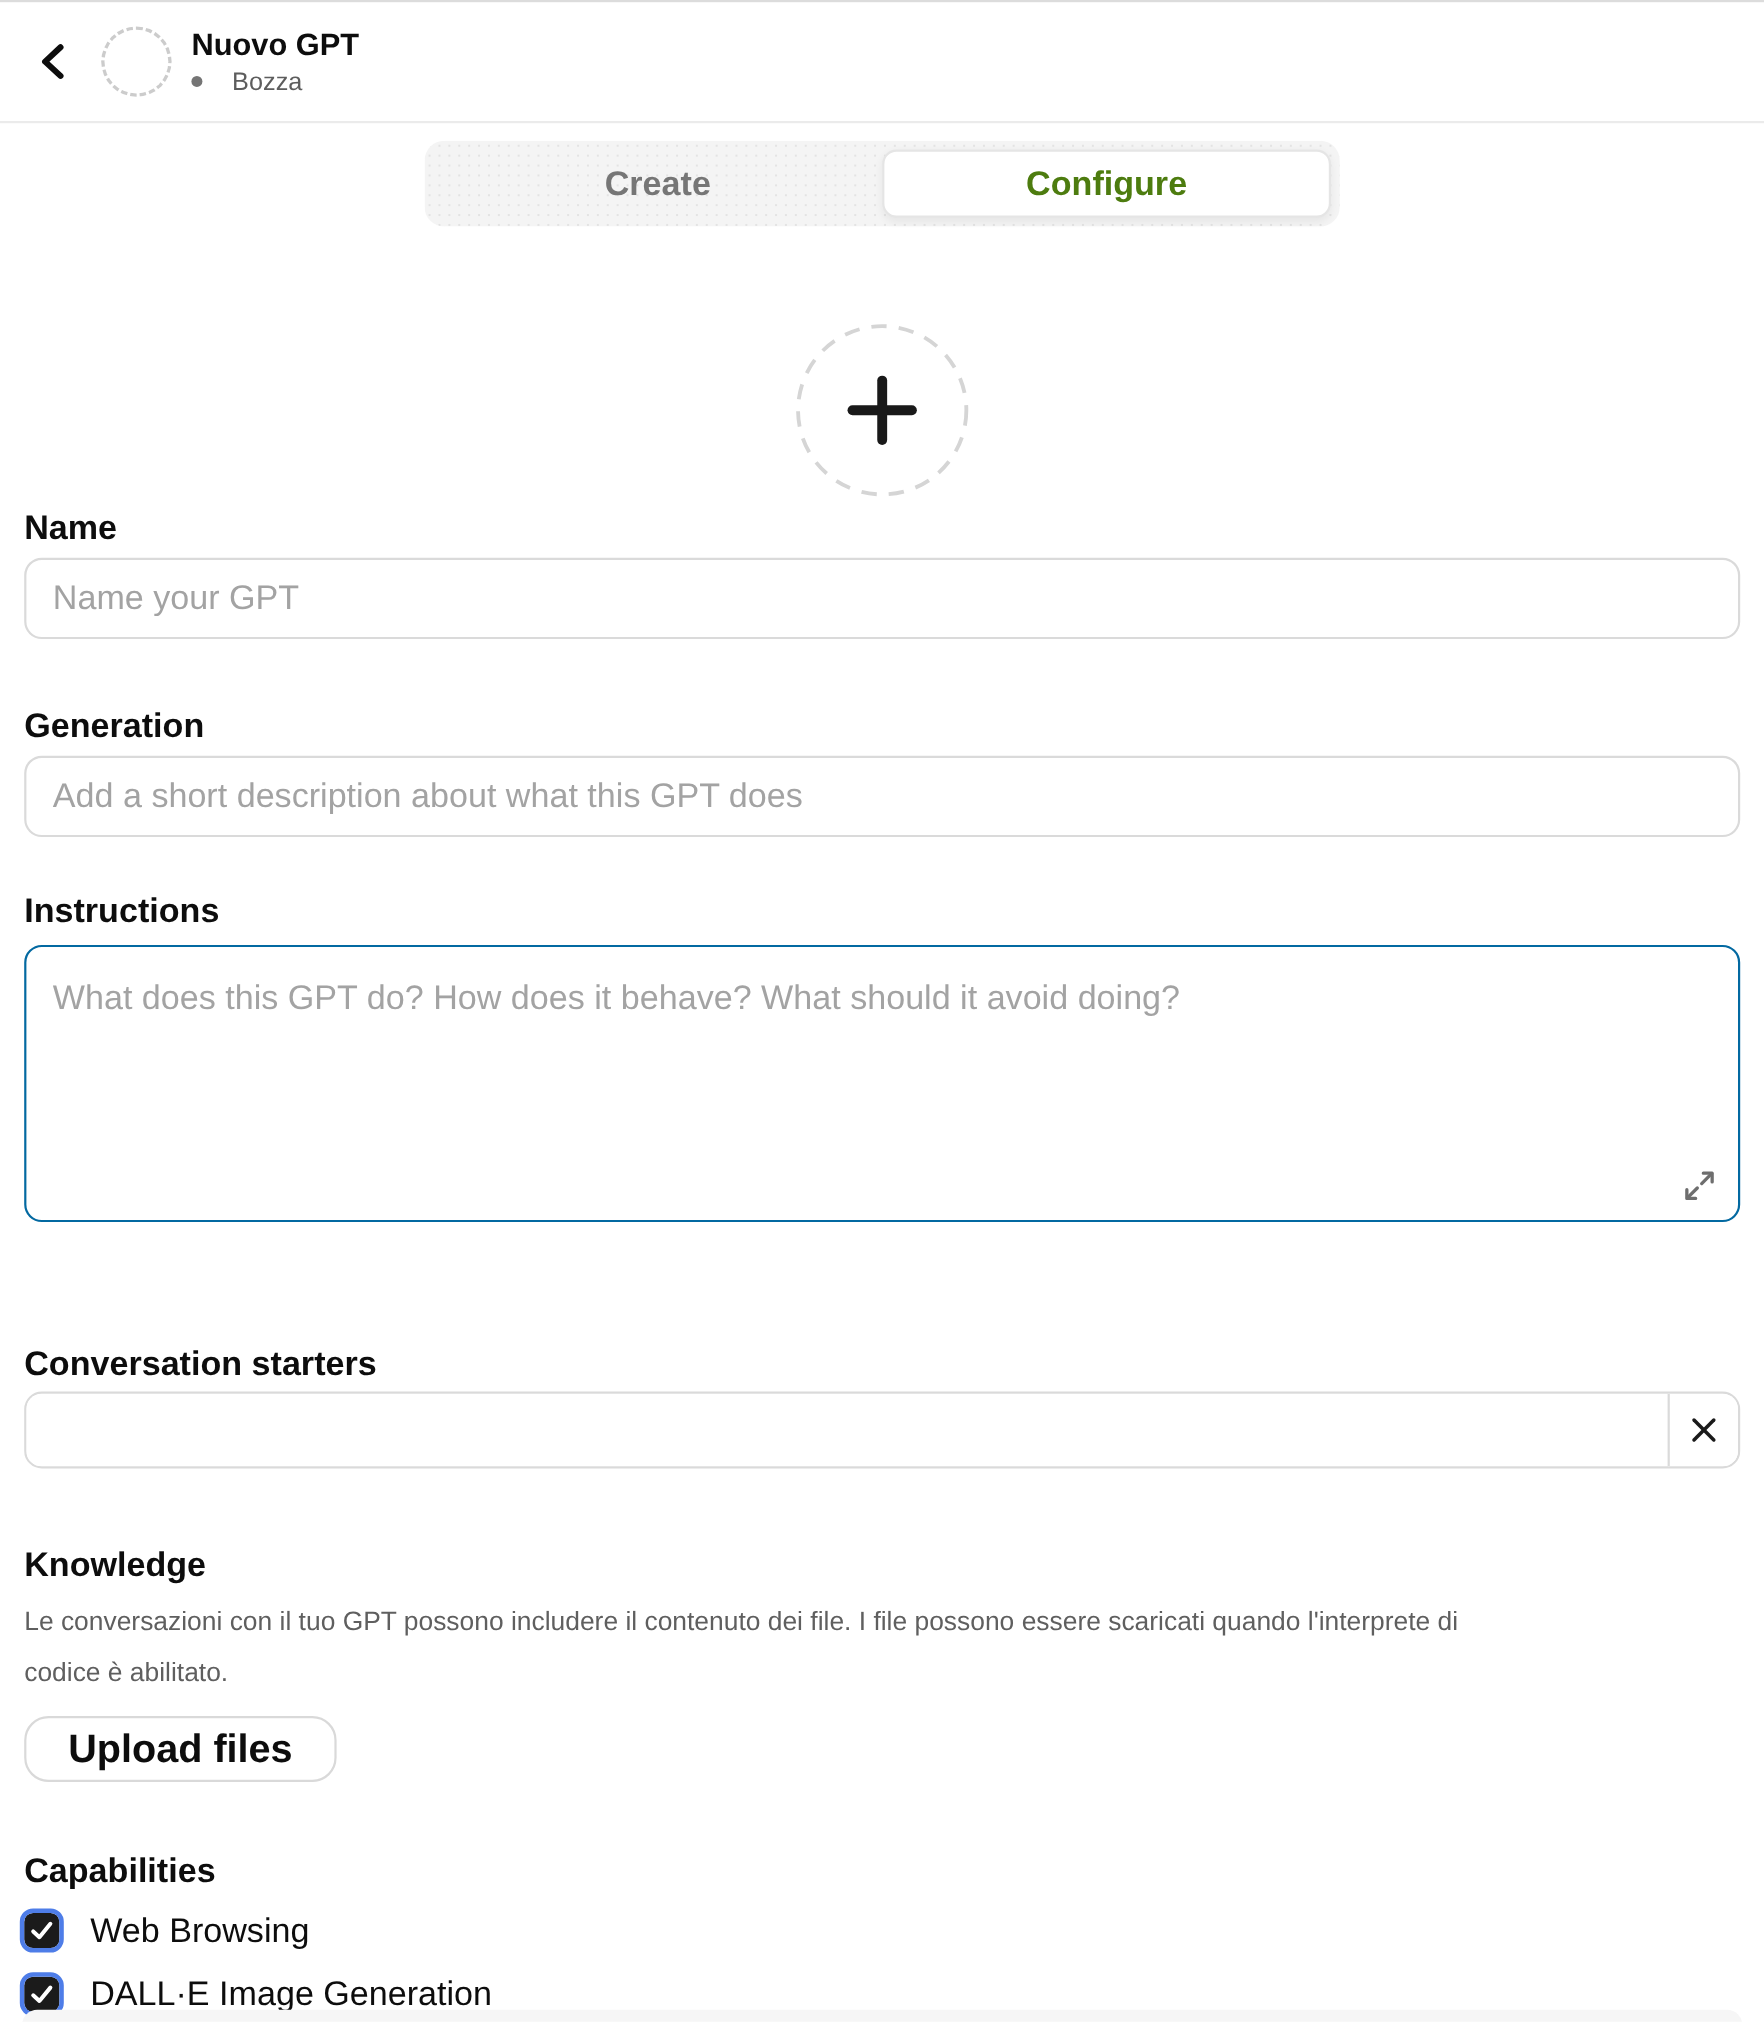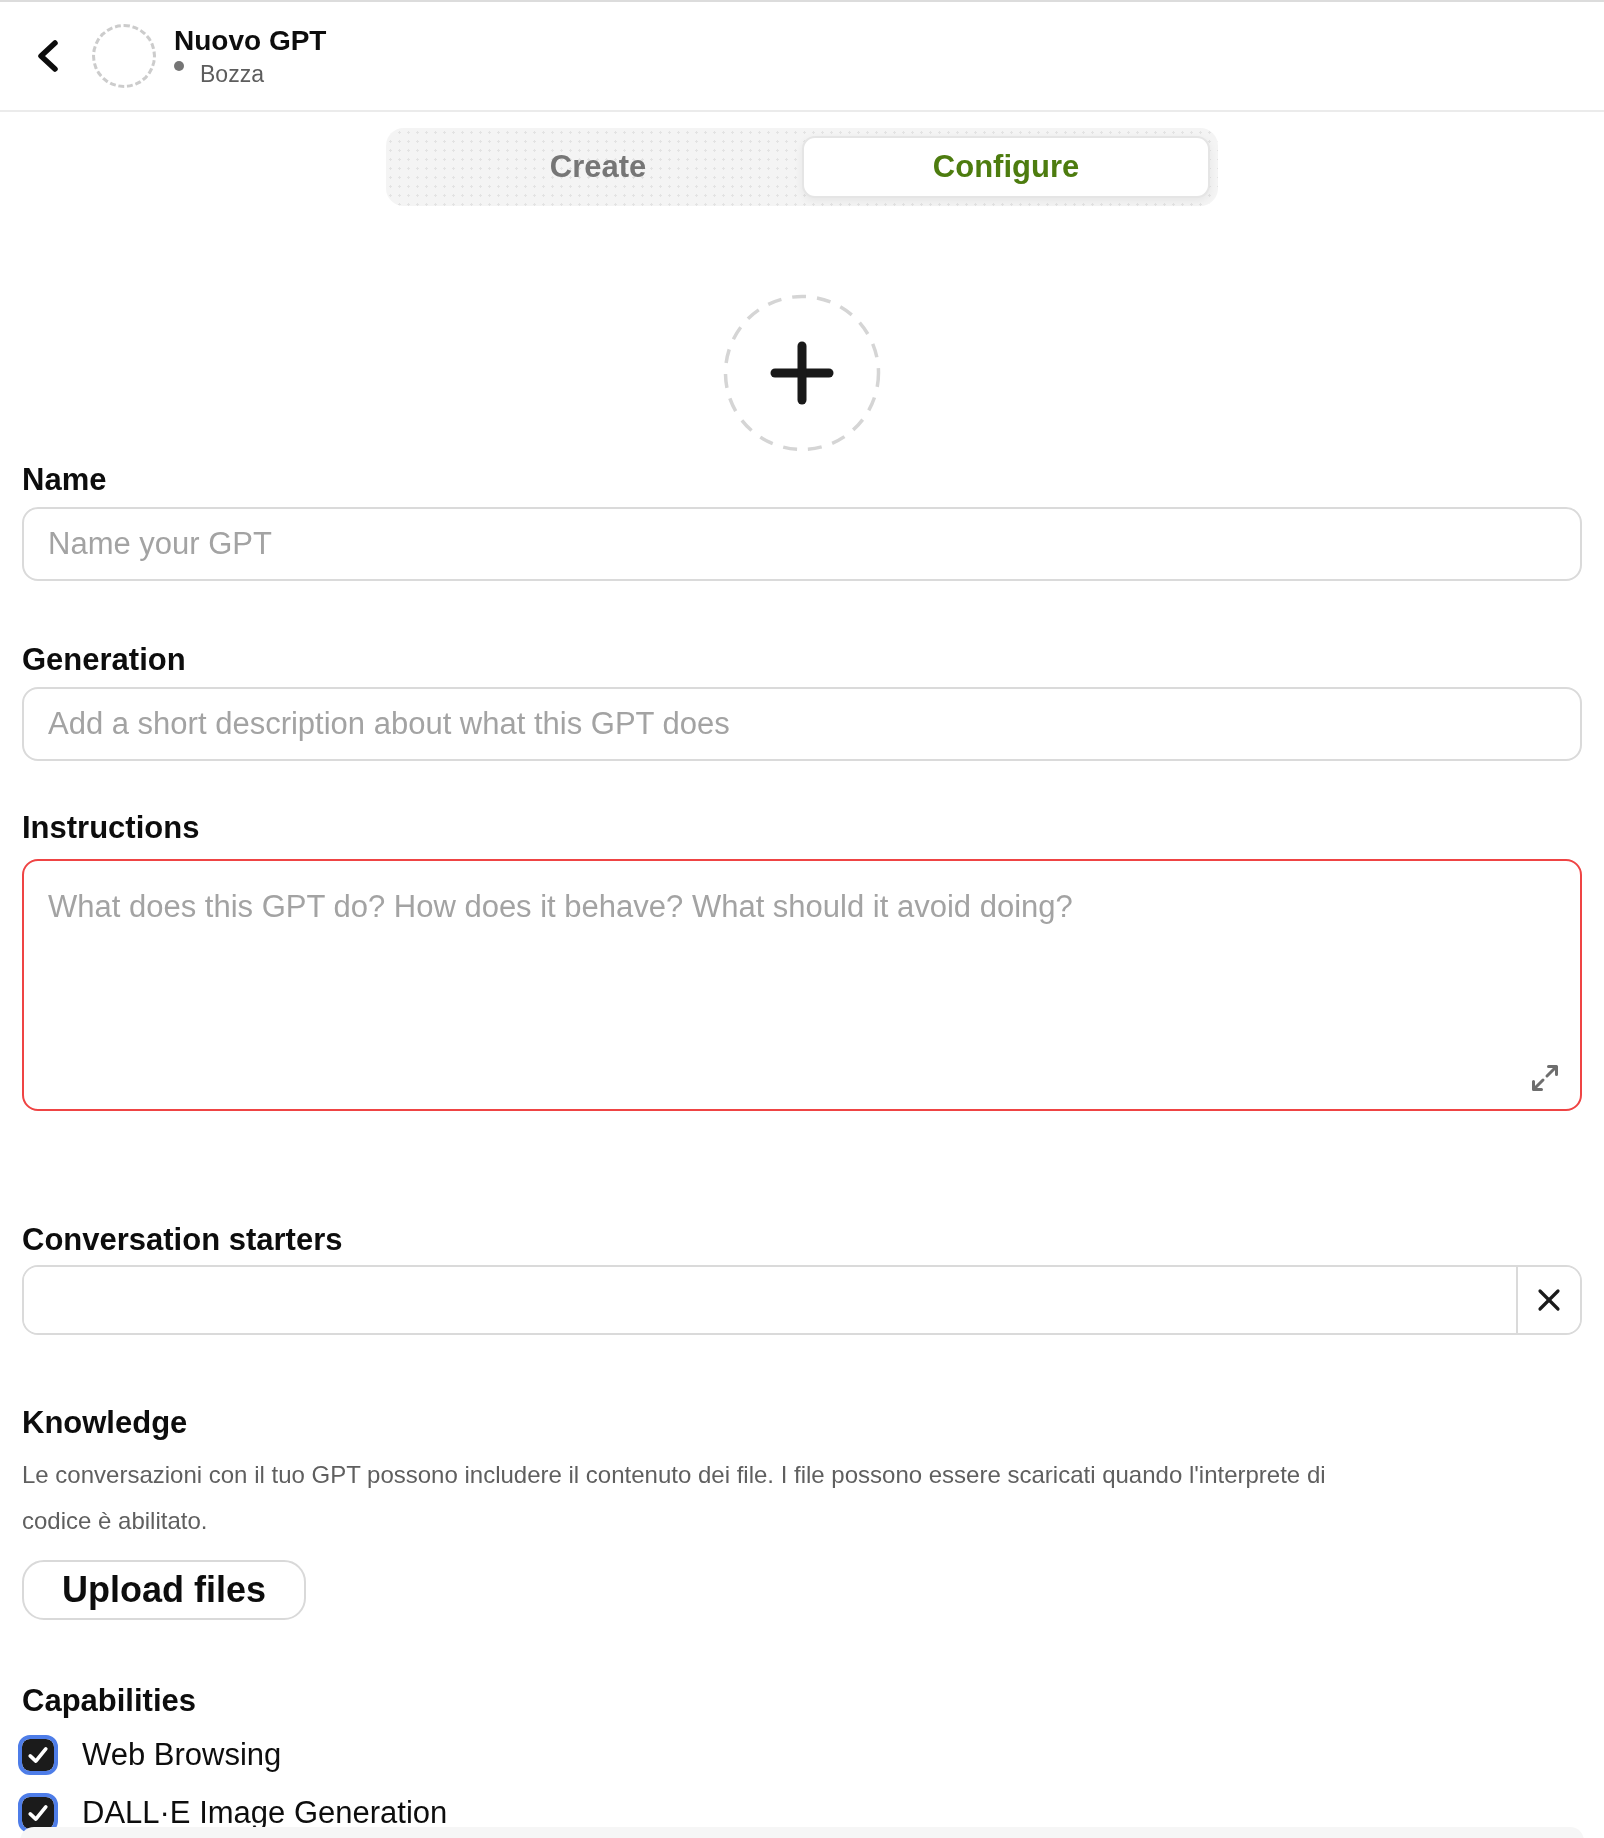--- a/index.html
+++ b/index.html
@@ -17,21 +17,21 @@
   .back-btn {
     width:48px; height:48px; border:none; background:transparent; cursor:pointer;
     display:flex; align-items:center; justify-content:center; flex:0 0 auto;
   }
   .avatar-sm {
     width:64px; height:64px; border-radius:50%;
     border:3px dashed #cccccc; flex:0 0 auto;
   }
   .header-text { display:flex; flex-direction:column; justify-content:center; gap:4px; }
   .page-title { font-size:28px; font-weight:700; line-height:32px; }
-  .status-row { display:flex; gap:16px; }
+  .status-row { display:flex; align-items:center; gap:27px; }
   .status-dot { width:10px; height:10px; border-radius:50%; background:#757575; }
   .status-label { font-size:23px; color:#5d5d5d; line-height:26px; }
 
   
   .tabs {
     width:832px; height:78px; margin:16px auto 0; border-radius:18px;
     background-color:#f4f4f4;
     background-image:radial-gradient(circle, #e3e3e3 1.3px, transparent 1.4px);
     background-size:9px 9px;
     display:flex; padding:8px;
@@ -62,21 +62,21 @@
 
   .text-input {
     width:100%; height:74px; margin-top:8px; border:2px solid #dadada; border-radius:16px;
     padding:0 24px; font-size:31px; font-family:"Liberation Sans", sans-serif;
     color:#0d0d0d; outline:none; background:#fff;
   }
   .text-input::placeholder, .instructions-area::placeholder { color:#a3a3a3; opacity:1; }
 
   .instructions-wrap { position:relative; margin-top:12px; }
   .instructions-area {
-    width:100%; height:252px; border:2px solid #ef4444; border-radius:16px;
+    width:100%; height:252px; border:2px solid #0369a1; border-radius:16px;
     padding:26px 24px; font-size:31px; line-height:40px;
     font-family:"Liberation Sans", sans-serif; color:#0d0d0d; resize:none; outline:none;
     display:block; background:#fff;
   }
   .expand-handle {
     position:absolute; right:18px; bottom:14px; width:38px; height:38px;
     display:flex; align-items:center; justify-content:center; cursor:pointer;
   }
 
   .starter-row {

